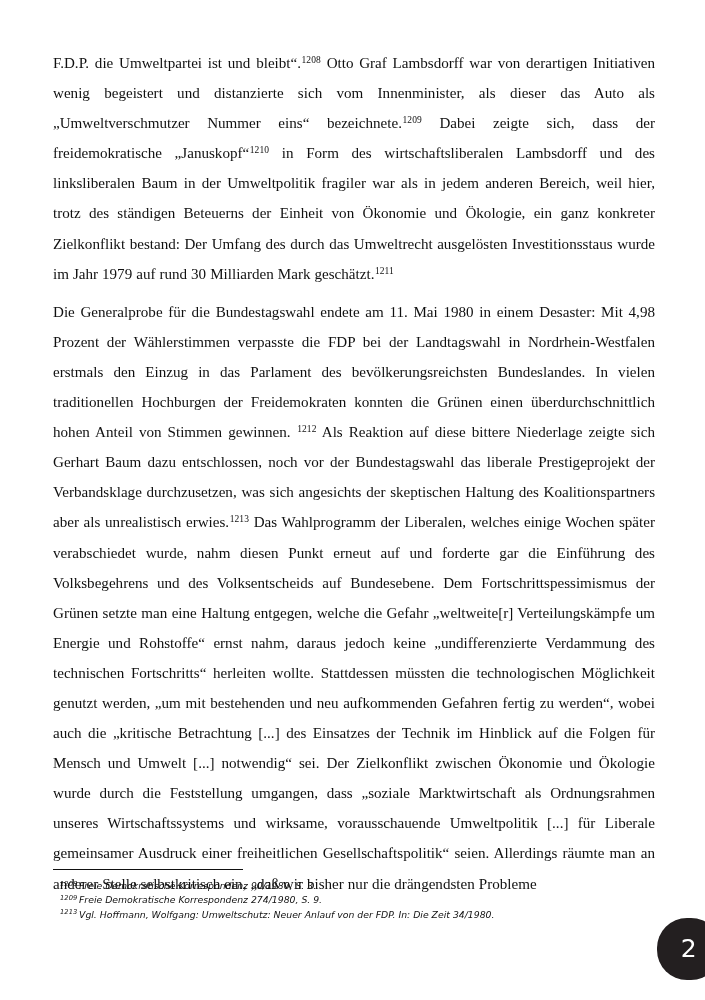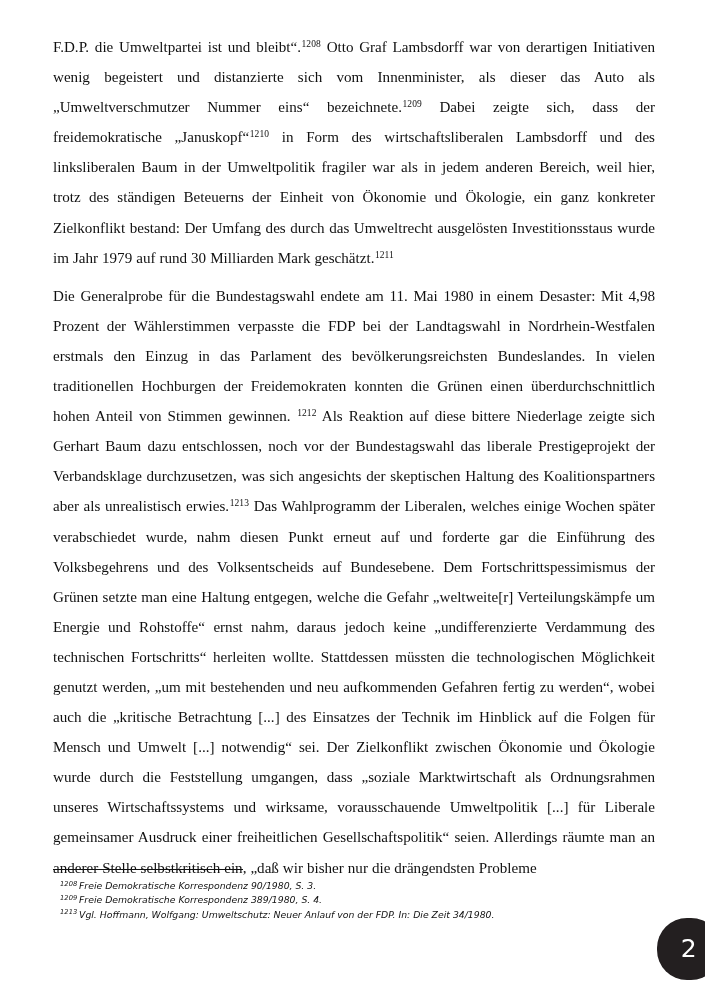--- a/index.html
+++ b/index.html
@@ -12,21 +12,21 @@
     width: 705px;
     height: 1000px;
     background: #ffffff;
     overflow: hidden;
     font-family: "Liberation Serif", "DejaVu Serif", serif;
     color: #101010;
   }
   .body-text {
     position: absolute;
     left: 53px;
-    top: 32px;
+    top: 48px;
     width: 602px;
   }
   .para {
     margin: 0 0 8px 0;
     font-size: 15.1px;
     line-height: 30.1px;
     text-align: justify;
     text-justify: inter-word;
     hyphens: none;
     word-spacing: 0.2px;
@@ -96,19 +96,19 @@
 
   <div class="body-text">
     <p class="para first">F.D.P. die Umweltpartei ist und bleibt“.<sup class="fn-ref">1208</sup> Otto Graf Lambsdorff war von derartigen Initiativen wenig begeistert und distanzierte sich vom Innenminister, als dieser das Auto als „Umweltverschmutzer Nummer eins“ bezeichnete.<sup class="fn-ref">1209</sup> Dabei zeigte sich, dass der freidemokratische „Januskopf“<sup class="fn-ref">1210</sup> in Form des wirtschaftsliberalen Lambsdorff und des linksliberalen Baum in der Umweltpolitik fragiler war als in jedem anderen Bereich, weil hier, trotz des ständigen Beteuerns der Einheit von Ökonomie und Ökologie, ein ganz konkreter Zielkonflikt bestand: Der Umfang des durch das Umweltrecht ausgelösten Investitionsstaus wurde im Jahr 1979 auf rund 30 Milliarden Mark geschätzt.<sup class="fn-ref">1211</sup></p>
     <p class="para second">Die Generalprobe für die Bundestagswahl endete am 11. Mai 1980 in einem Desaster: Mit 4,98 Prozent der Wählerstimmen verpasste die FDP bei der Landtagswahl in Nordrhein-Westfalen erstmals den Einzug in das Parlament des bevölkerungsreichsten Bundeslandes. In vielen traditionellen Hochburgen der Freidemokraten konnten die Grünen einen überdurchschnittlich hohen Anteil von Stimmen gewinnen. <sup class="fn-ref">1212</sup> Als Reaktion auf diese bittere Niederlage zeigte sich Gerhart Baum dazu entschlossen, noch vor der Bundestagswahl das liberale Prestigeprojekt der Verbandsklage durchzusetzen, was sich angesichts der skeptischen Haltung des Koalitionspartners aber als unrealistisch erwies.<sup class="fn-ref">1213</sup> Das Wahlprogramm der Liberalen, welches einige Wochen später verabschiedet wurde, nahm diesen Punkt erneut auf und forderte gar die Einführung des Volksbegehrens und des Volksentscheids auf Bundesebene. Dem Fortschrittspessimismus der Grünen setzte man eine Haltung entgegen, welche die Gefahr „weltweite[r] Verteilungskämpfe um Energie und Rohstoffe“ ernst nahm, daraus jedoch keine „undifferenzierte Verdammung des technischen Fortschritts“ herleiten wollte. Stattdessen müssten die technologischen Möglichkeit genutzt werden, „um mit bestehenden und neu aufkommenden Gefahren fertig zu werden“, wobei auch die „kritische Betrachtung [...] des Einsatzes der Technik im Hinblick auf die Folgen für Mensch und Umwelt [...] notwendig“ sei. Der Zielkonflikt zwischen Ökonomie und Ökologie wurde durch die Feststellung umgangen, dass „soziale Marktwirtschaft als Ordnungsrahmen unseres Wirtschaftssystems und wirksame, vorausschauende Umweltpolitik [...] für Liberale gemeinsamer Ausdruck einer freiheitlichen Gesellschaftspolitik“ seien. Allerdings räumte man an anderer Stelle selbstkritisch ein, „daß wir bisher nur die drängendsten Probleme</p>
   </div>
 
   <div class="footnote-rule"></div>
 
   <div class="footnotes">
       <p class="footnote"><sup>1208</sup><span>Freie Demokratische Korrespondenz 90/1980, S. 3.</span></p>
-      <p class="footnote"><sup>1209</sup><span>Freie Demokratische Korrespondenz 389/1980, S. 4.</span></p>
+      <p class="footnote"><sup>1209</sup><span>Freie Demokratische Korrespondenz 274/1980, S. 9.</span></p>
       <p class="footnote"><sup>1213</sup><span>Vgl. Hoffmann, Wolfgang: Umweltschutz: Neuer Anlauf von der FDP. In: Die Zeit 34/1980.</span></p>
     </div>
 
   <div class="page-badge">2</div>
 
 </div>
 
 </body></html>

